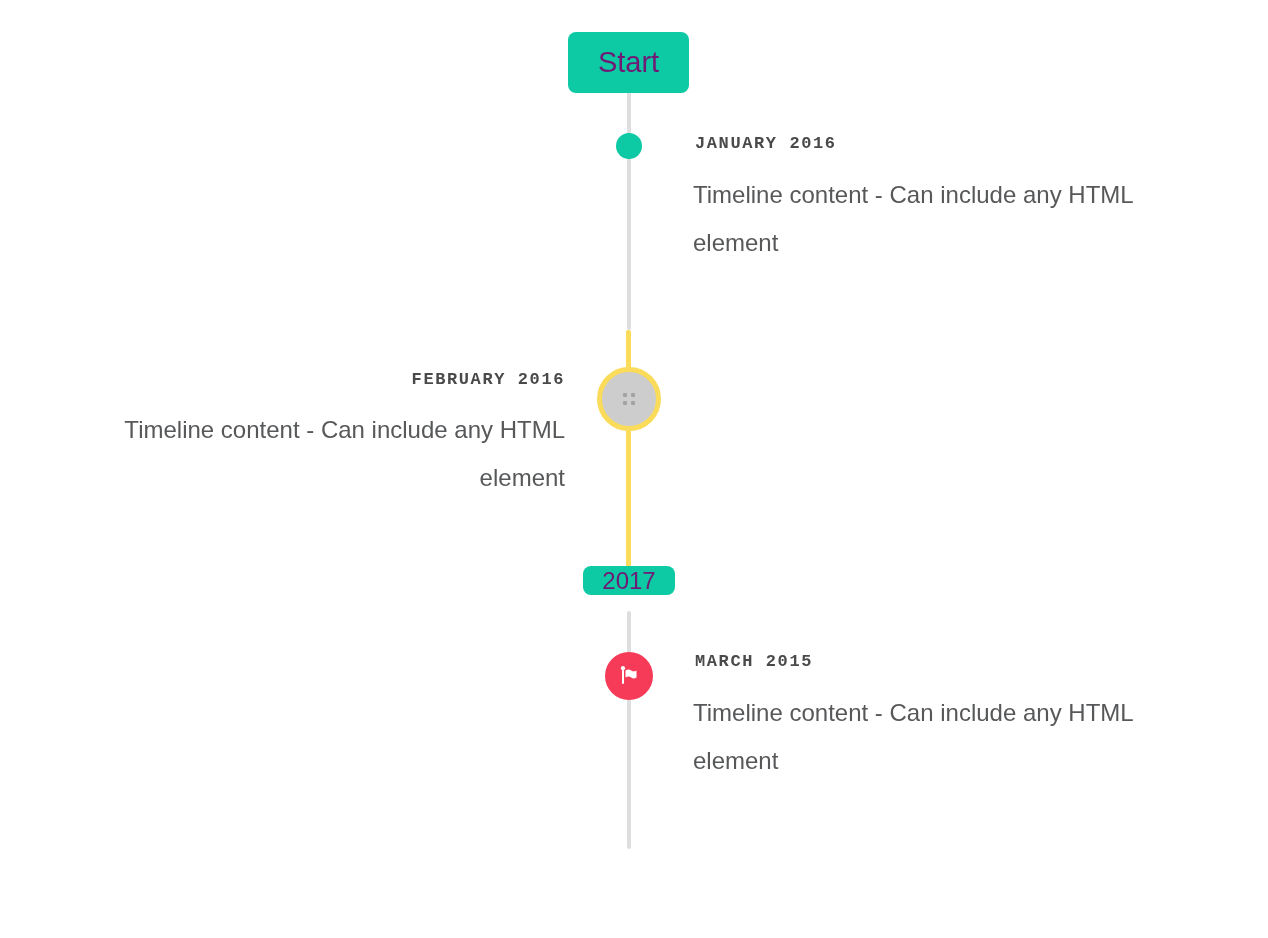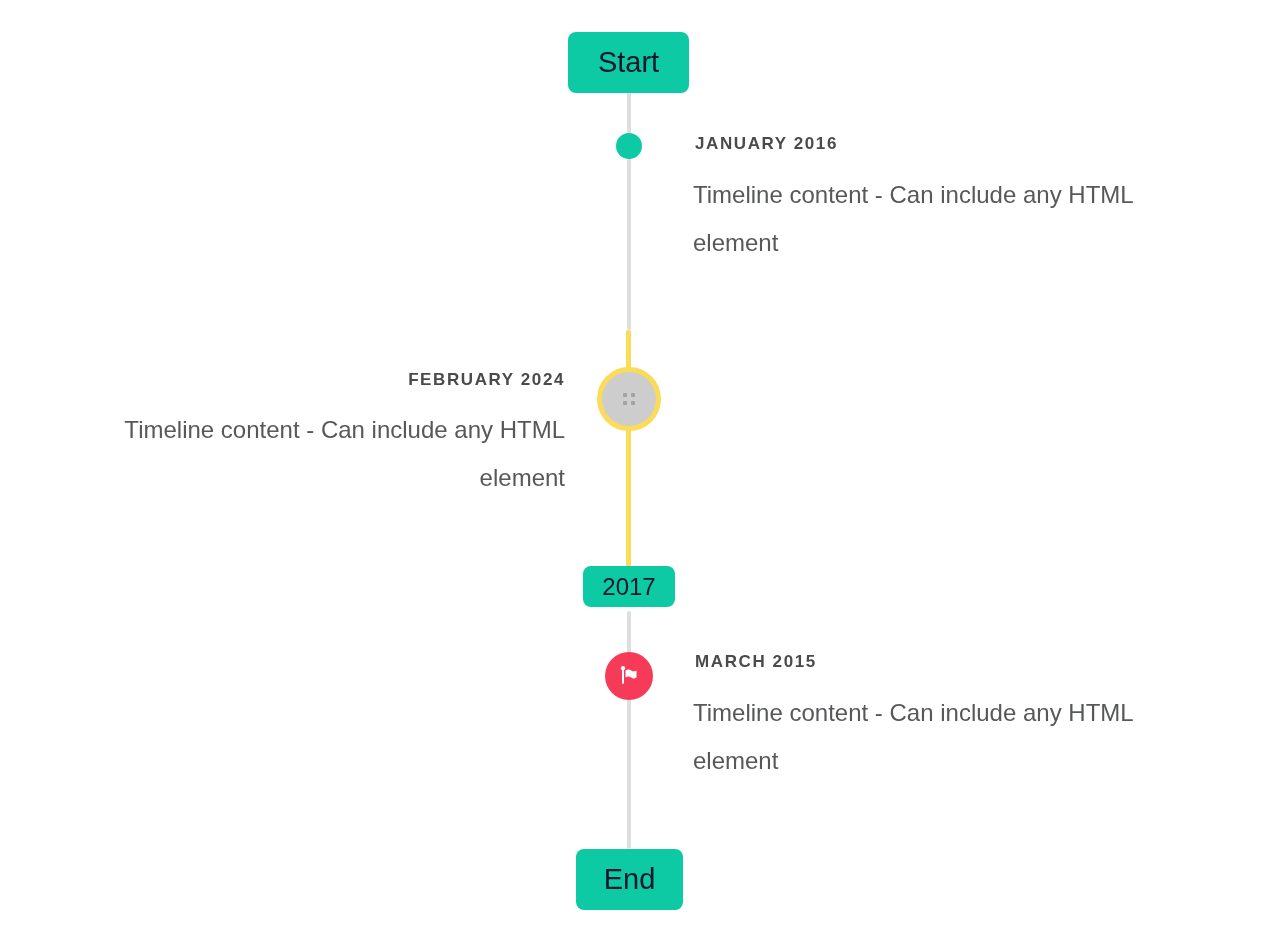--- a/index.html
+++ b/index.html
@@ -24,31 +24,31 @@
     border-radius: 2px;
   }
   .line-seg.seg-top    { top: 92px;  height: 238px; }
   .line-seg.seg-active { top: 330px; height: 237px; width: 5px; left: 626px; background: var(--yellow, #fadb5a); }
   .line-seg.seg-bottom { top: 611px; height: 238px; }
 
   
   .pill {
     position: absolute;
     background: var(--teal, #0dc9a4);
-    color: #0f172a;
+    color: #701a75;
     border-radius: 8px;
     display: flex;
     align-items: center;
     justify-content: center;
     box-sizing: border-box;
     cursor: pointer;
   }
   .pill.start { left: 568px; top: 32px;  width: 121px; height: 61px; font-size: 29px; }
   .pill.end   { left: 576px; top: 849px; width: 107px; height: 61px; font-size: 29px; }
-  .pill.year  { left: 583px; top: 566px; width: 92px;  height: 41px; font-size: 24px; }
+  .pill.year  { left: 583px; top: 566px; width: 92px;  height: 29px; font-size: 24px; }
 
   
   .marker-dot {
     position: absolute;
     left: 616px; top: 133px;
     width: 26px; height: 26px;
     border-radius: 50%;
     background: var(--teal, #0dc9a4);
   }
   .marker-drag {
@@ -86,20 +86,21 @@
   }
 
   
   .event-title {
     position: absolute;
     font-size: 17px;
     font-weight: 700;
     letter-spacing: 1.6px;
     color: var(--title_text, #4a4a4a);
     white-space: nowrap;
+    font-family: Liberation Mono, monospace;
   }
   .event-content {
     position: absolute;
     width: 525px;
     font-size: 24px;
     line-height: 48px;
     font-weight: 400;
     color: var(--content_text, #57585a);
   }
   .ev-right .event-title,  .ev-right .event-content { text-align: left; }
@@ -133,21 +134,21 @@
 
   <div class="marker-drag">
     <div class="drag-dots">
       <span></span>
         <span></span>
         <span></span>
         <span></span>
     </div>
   </div>
   <div class="ev-left">
-    <div class="event-title ev2-title">FEBRUARY 2024</div>
+    <div class="event-title ev2-title">FEBRUARY 2016</div>
     <div class="event-content ev2-content">Timeline content - Can include any HTML element</div>
   </div>
 
   <div class="pill year">2017</div>
 
   <div class="marker-flag">
     <svg width="24" height="24" viewBox="0 0 24 24" aria-hidden="true">
       <circle cx="6" cy="4.2" r="2.1" fill="#ffffff"></circle>
       <rect x="5" y="5.5" width="2" height="14.5" rx="1" fill="#ffffff"></rect>
       <path d="M8.5 6.6
@@ -157,15 +158,14 @@
                C 17.6 14.7, 15.9 14.7, 14.2 13.5
                C 12.5 12.3, 10.5 12.3, 8.5 13.6
                Z" fill="#ffffff"></path>
     </svg>
   </div>
   <div class="ev-right">
     <div class="event-title ev3-title">MARCH 2015</div>
     <div class="event-content ev3-content">Timeline content - Can include any HTML element</div>
   </div>
 
-  <div class="pill end">End</div>
 
 </div>
 
 </body></html>

